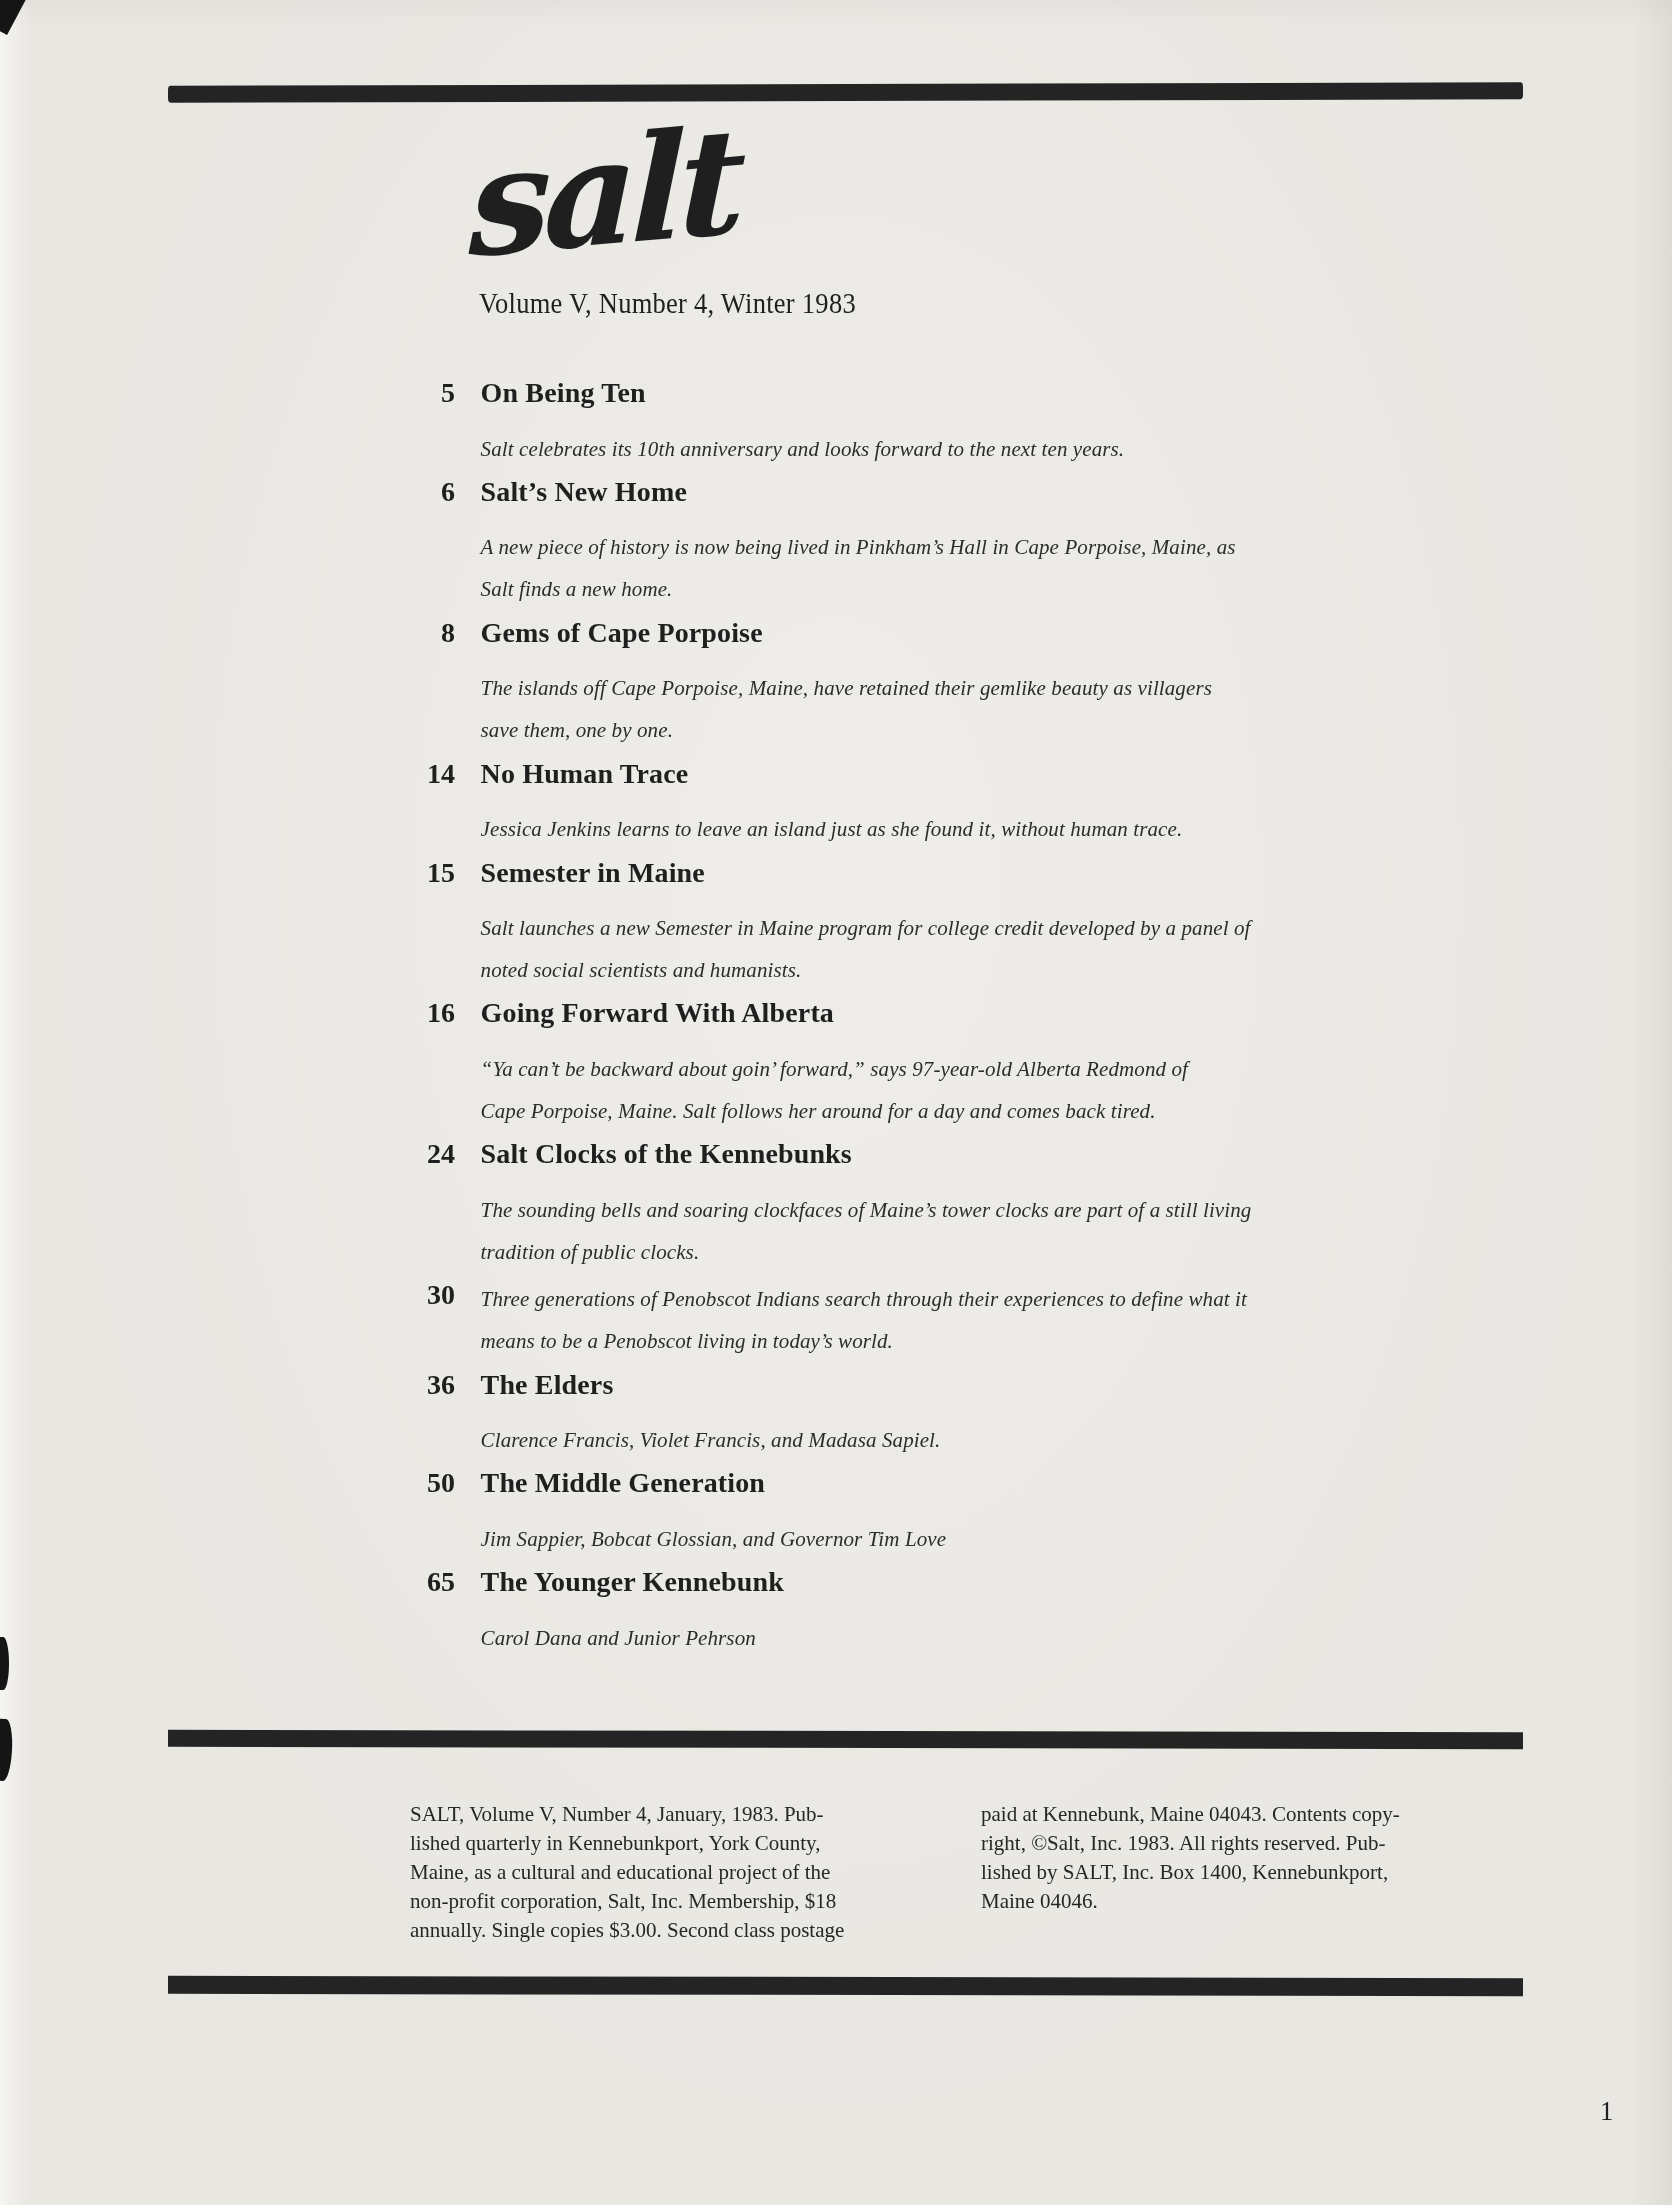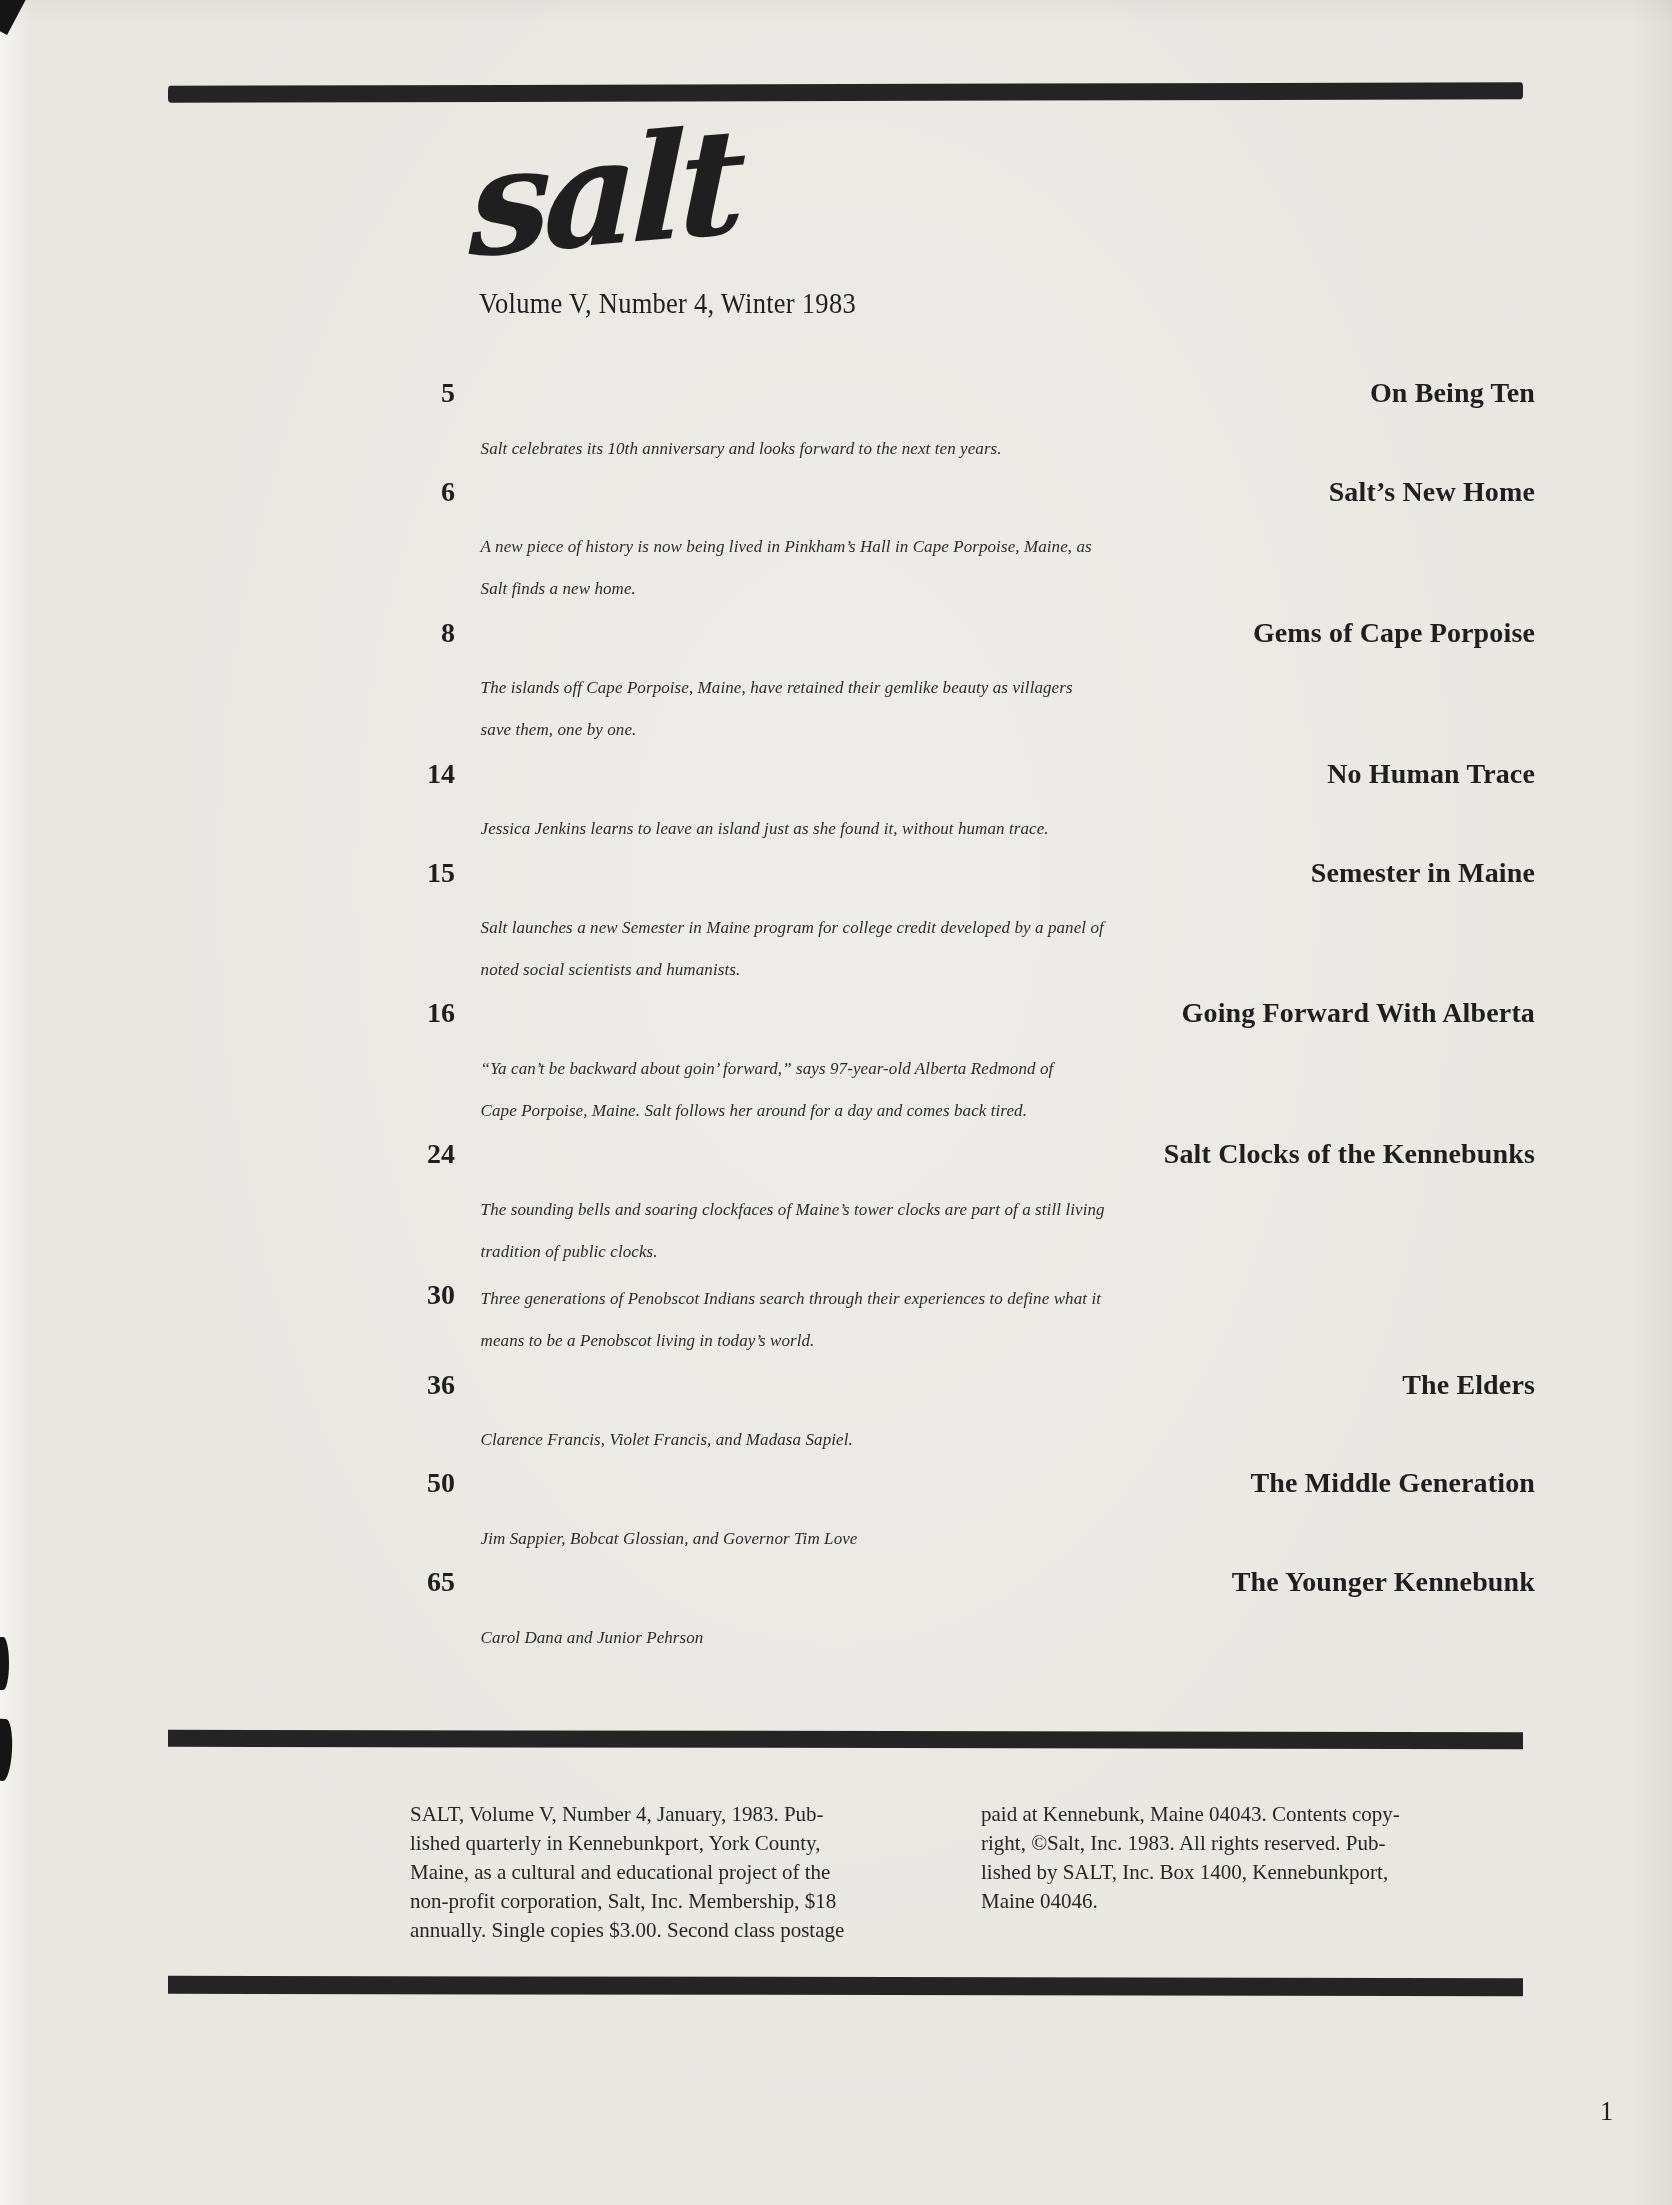--- a/index.html
+++ b/index.html
@@ -57,24 +57,24 @@
     display:flex;align-items:flex-start;
     column-gap:25.6px;margin-bottom:5.3px;
   }
   .toc-num{
     flex:0 0 49px;text-align:right;
     font-weight:700;font-size:28px;line-height:34px;
   }
   .toc-body{flex:1 1 auto;}
   .toc-title{
     font-weight:700;font-size:28px;line-height:34px;
-    letter-spacing:.005em;margin:0 0 17.6px 0;text-align:right;
+    letter-spacing:.005em;margin:0 0 17.6px 0;
   }
   .toc-desc{
-    font-style:italic;font-size:17px;line-height:42px;
+    font-style:italic;font-size:21px;line-height:42px;
     color:#2c2c2c;white-space:pre-line;margin:0;
     letter-spacing:.005em;
   }
 
   .colophon{
     position:absolute;top:1800px;left:410px;width:1116px;
     font-size:21px;line-height:29px;color:#272727;
   }
   .colophon .col{
     position:absolute;top:0;white-space:pre-line;

